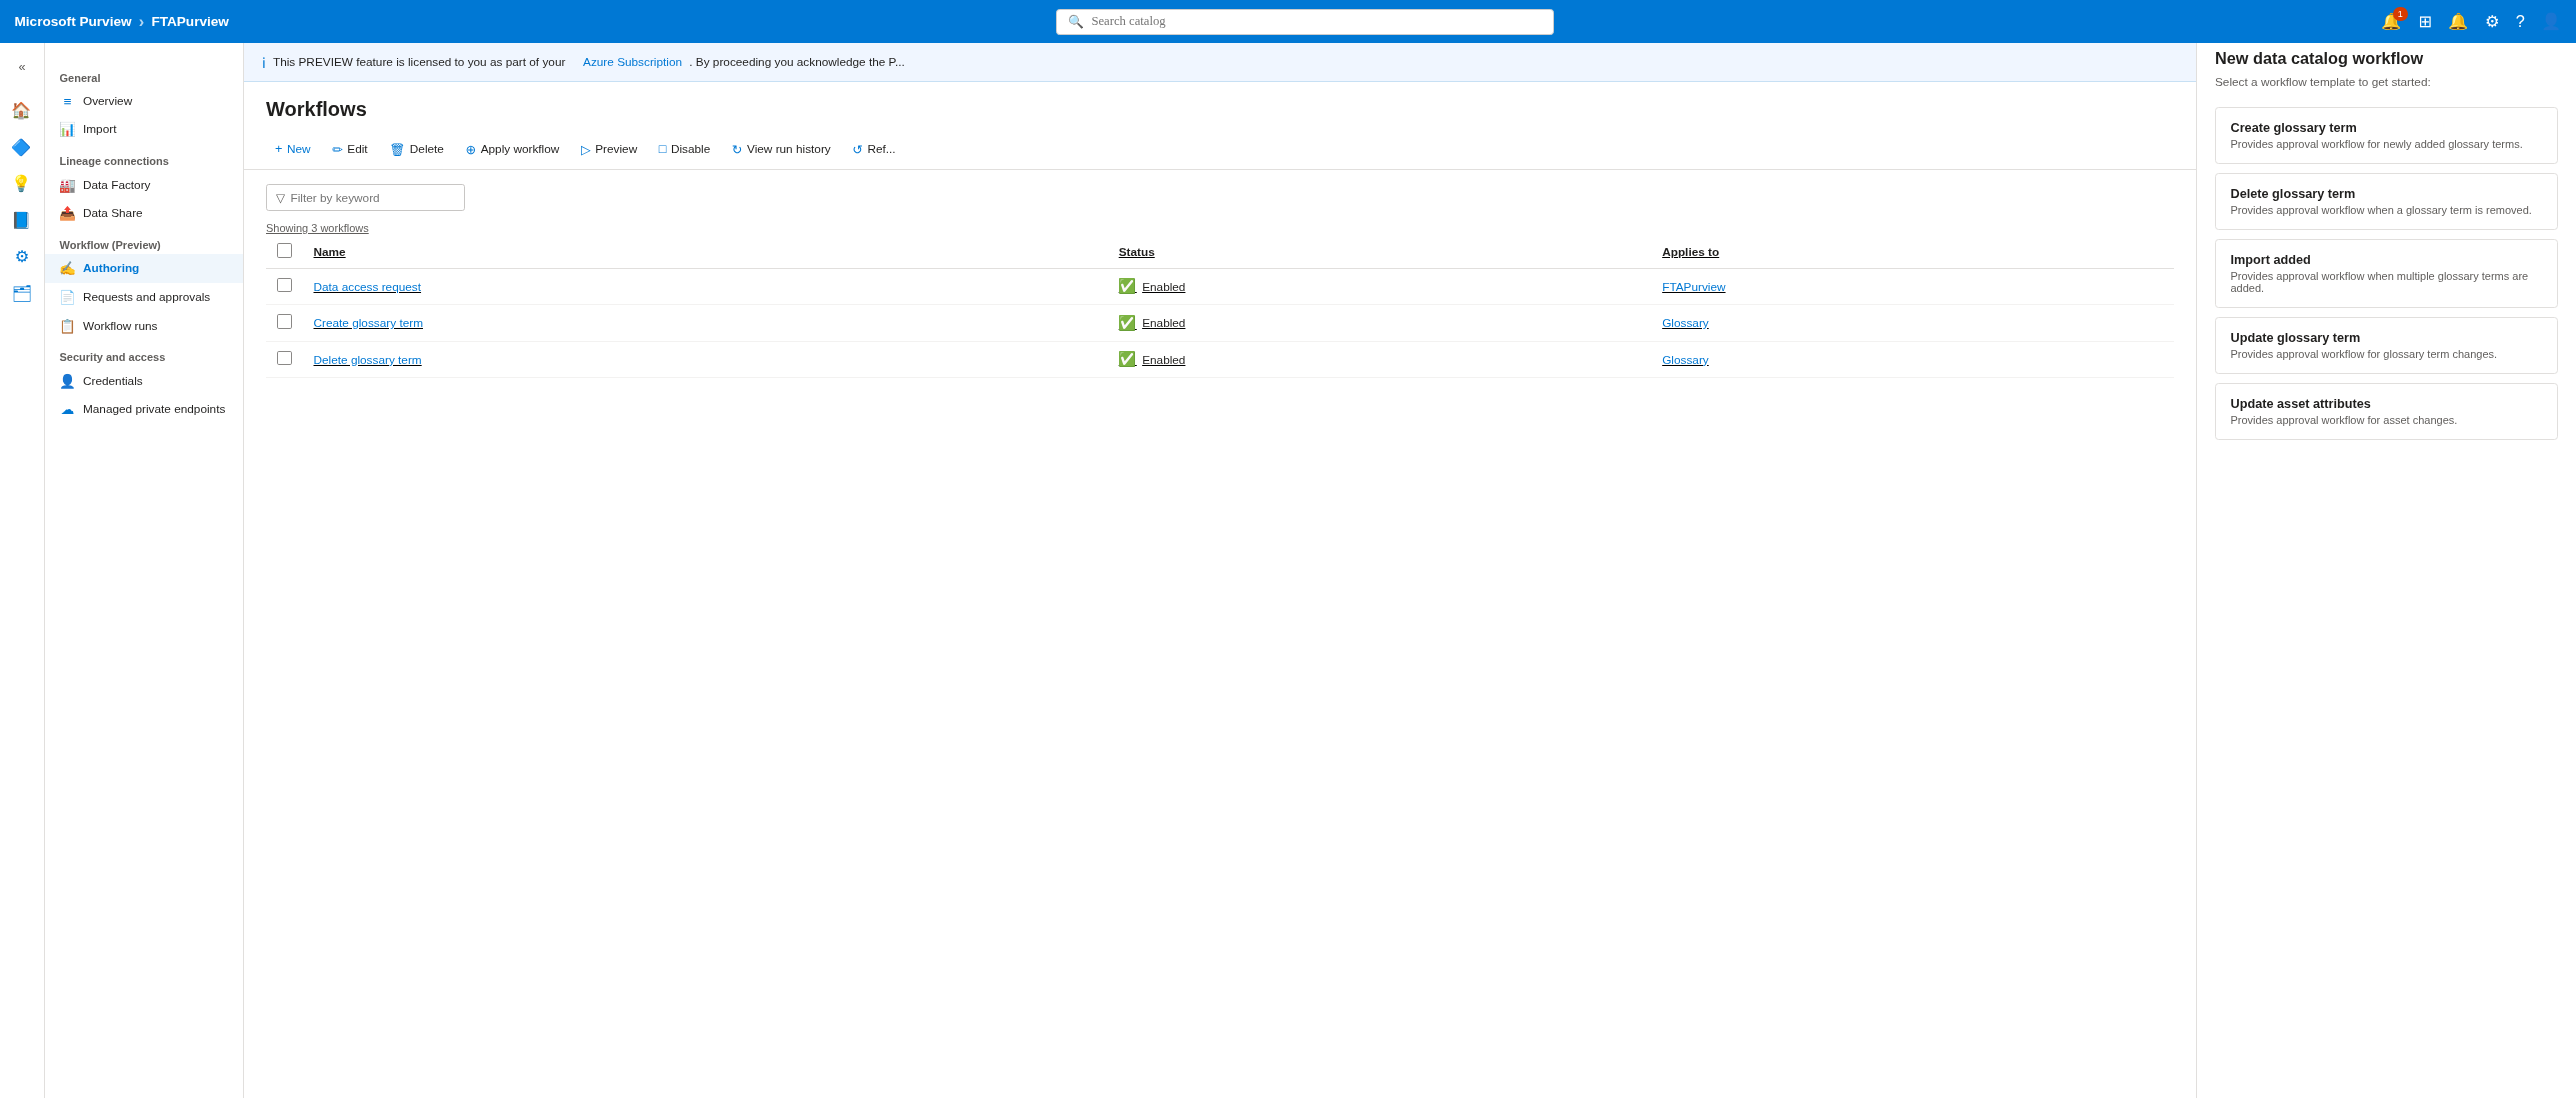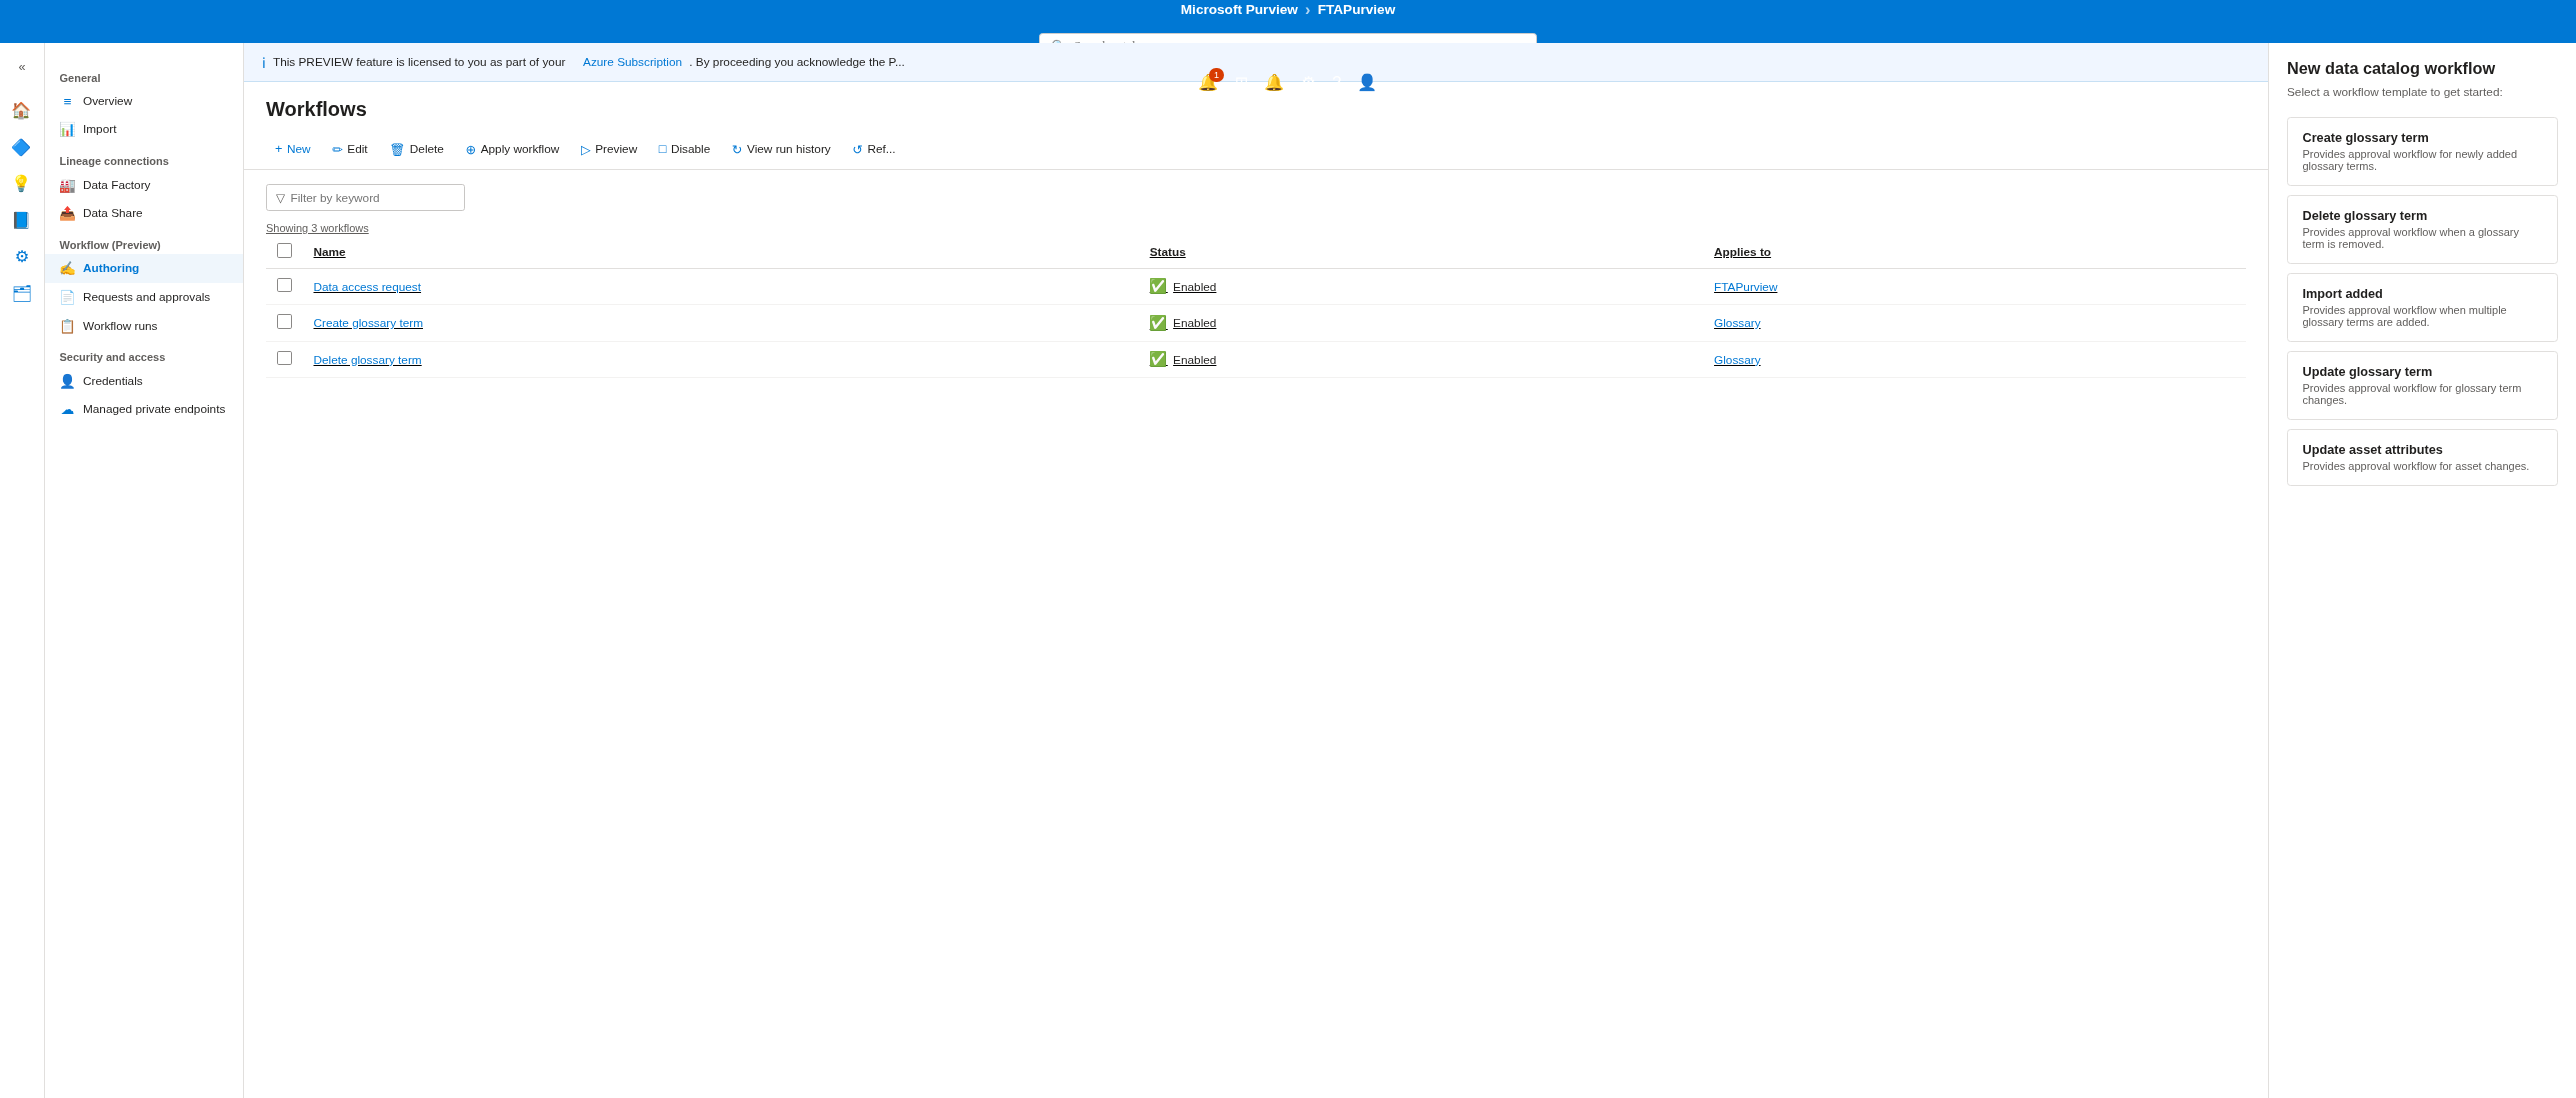--- a/index.html
+++ b/index.html
@@ -8,21 +8,20 @@
     
     .top-nav {
       background: #0078d4;
       color: #fff;
       display: flex;
       align-items: center;
       height: 43px;
       padding: 0 14.5px;
       flex-shrink: 0;
       gap: 14px;
-      flex-direction: column;
     }
     .top-nav-brand {
       display: flex;
       align-items: center;
       gap: 7.2px;
       font-size: 13.6px;
       font-weight: 600;
       color: #fff;
     }
     .top-nav-brand .sep { opacity: 0.7; font-size: 16.3px; }
@@ -249,26 +248,26 @@
       font-size: 11.8px;
     }
     .status-dot { font-size: 14.5px; color: #107c10; }
     .applies-link { color: #0078d4; text-decoration: none; font-size: 11.8px; }
 
     
     .cb { width: 14.5px; height: 14.5px; border: 0.9px solid #8a8886; border-radius: 1.8px; display: inline-block; cursor: pointer; }
 
     
     .right-panel {
-      width: 308px;
+      width: 380px;
       background: #fff;
       border-left: 0.9px solid #e1dfdd;
       overflow-y: auto;
       flex-shrink: 0;
-      padding: 16px 18px;
+      padding: 6px 18px;
     }
     .panel-title {
       font-size: 16.3px;
       font-weight: 600;
       color: #201f1e;
       margin-bottom: 7.2px;
     }
     .panel-subtitle {
       font-size: 11.8px;
       color: #605e5c;

